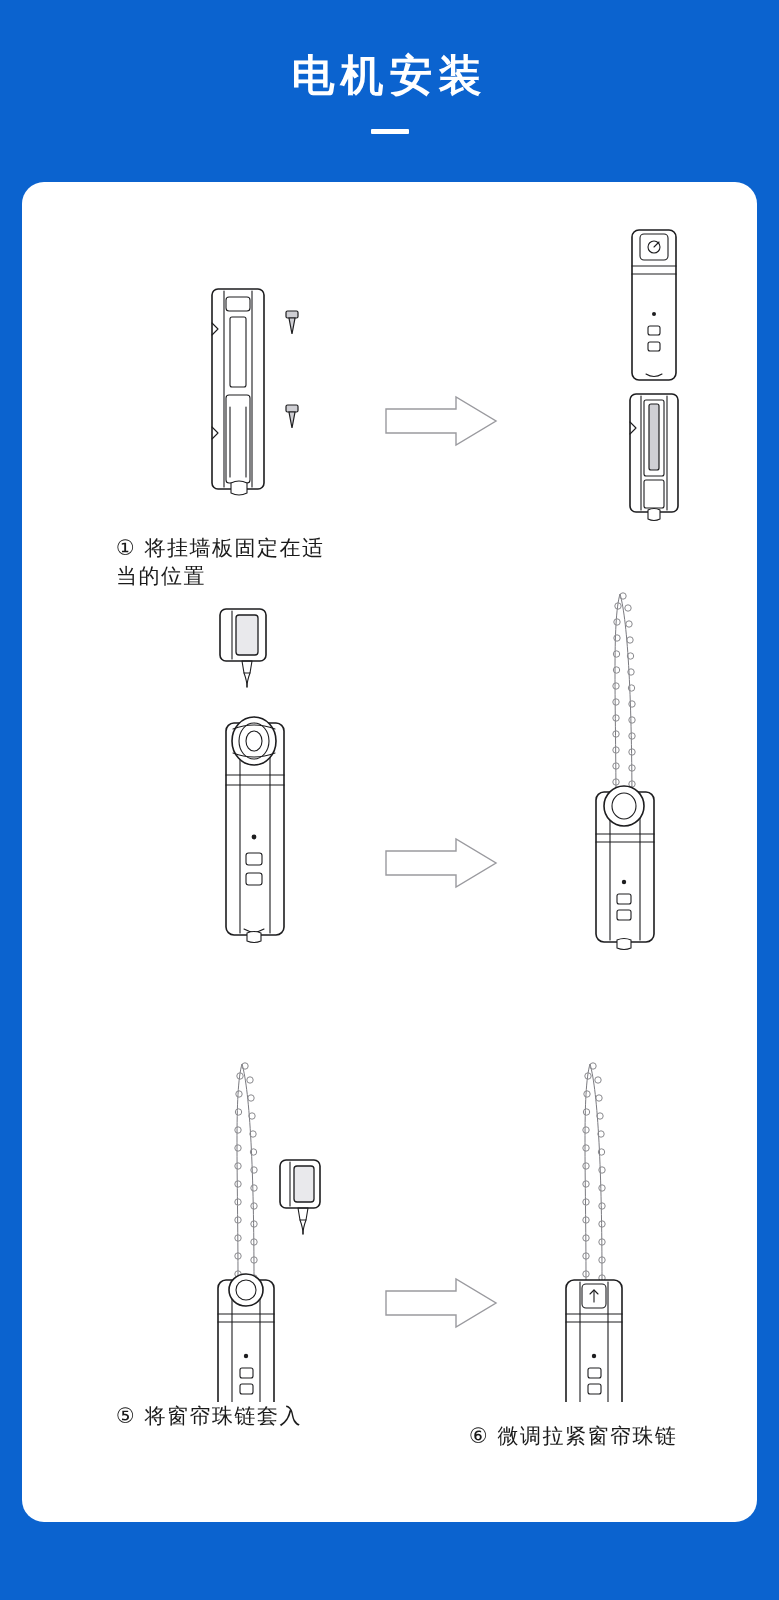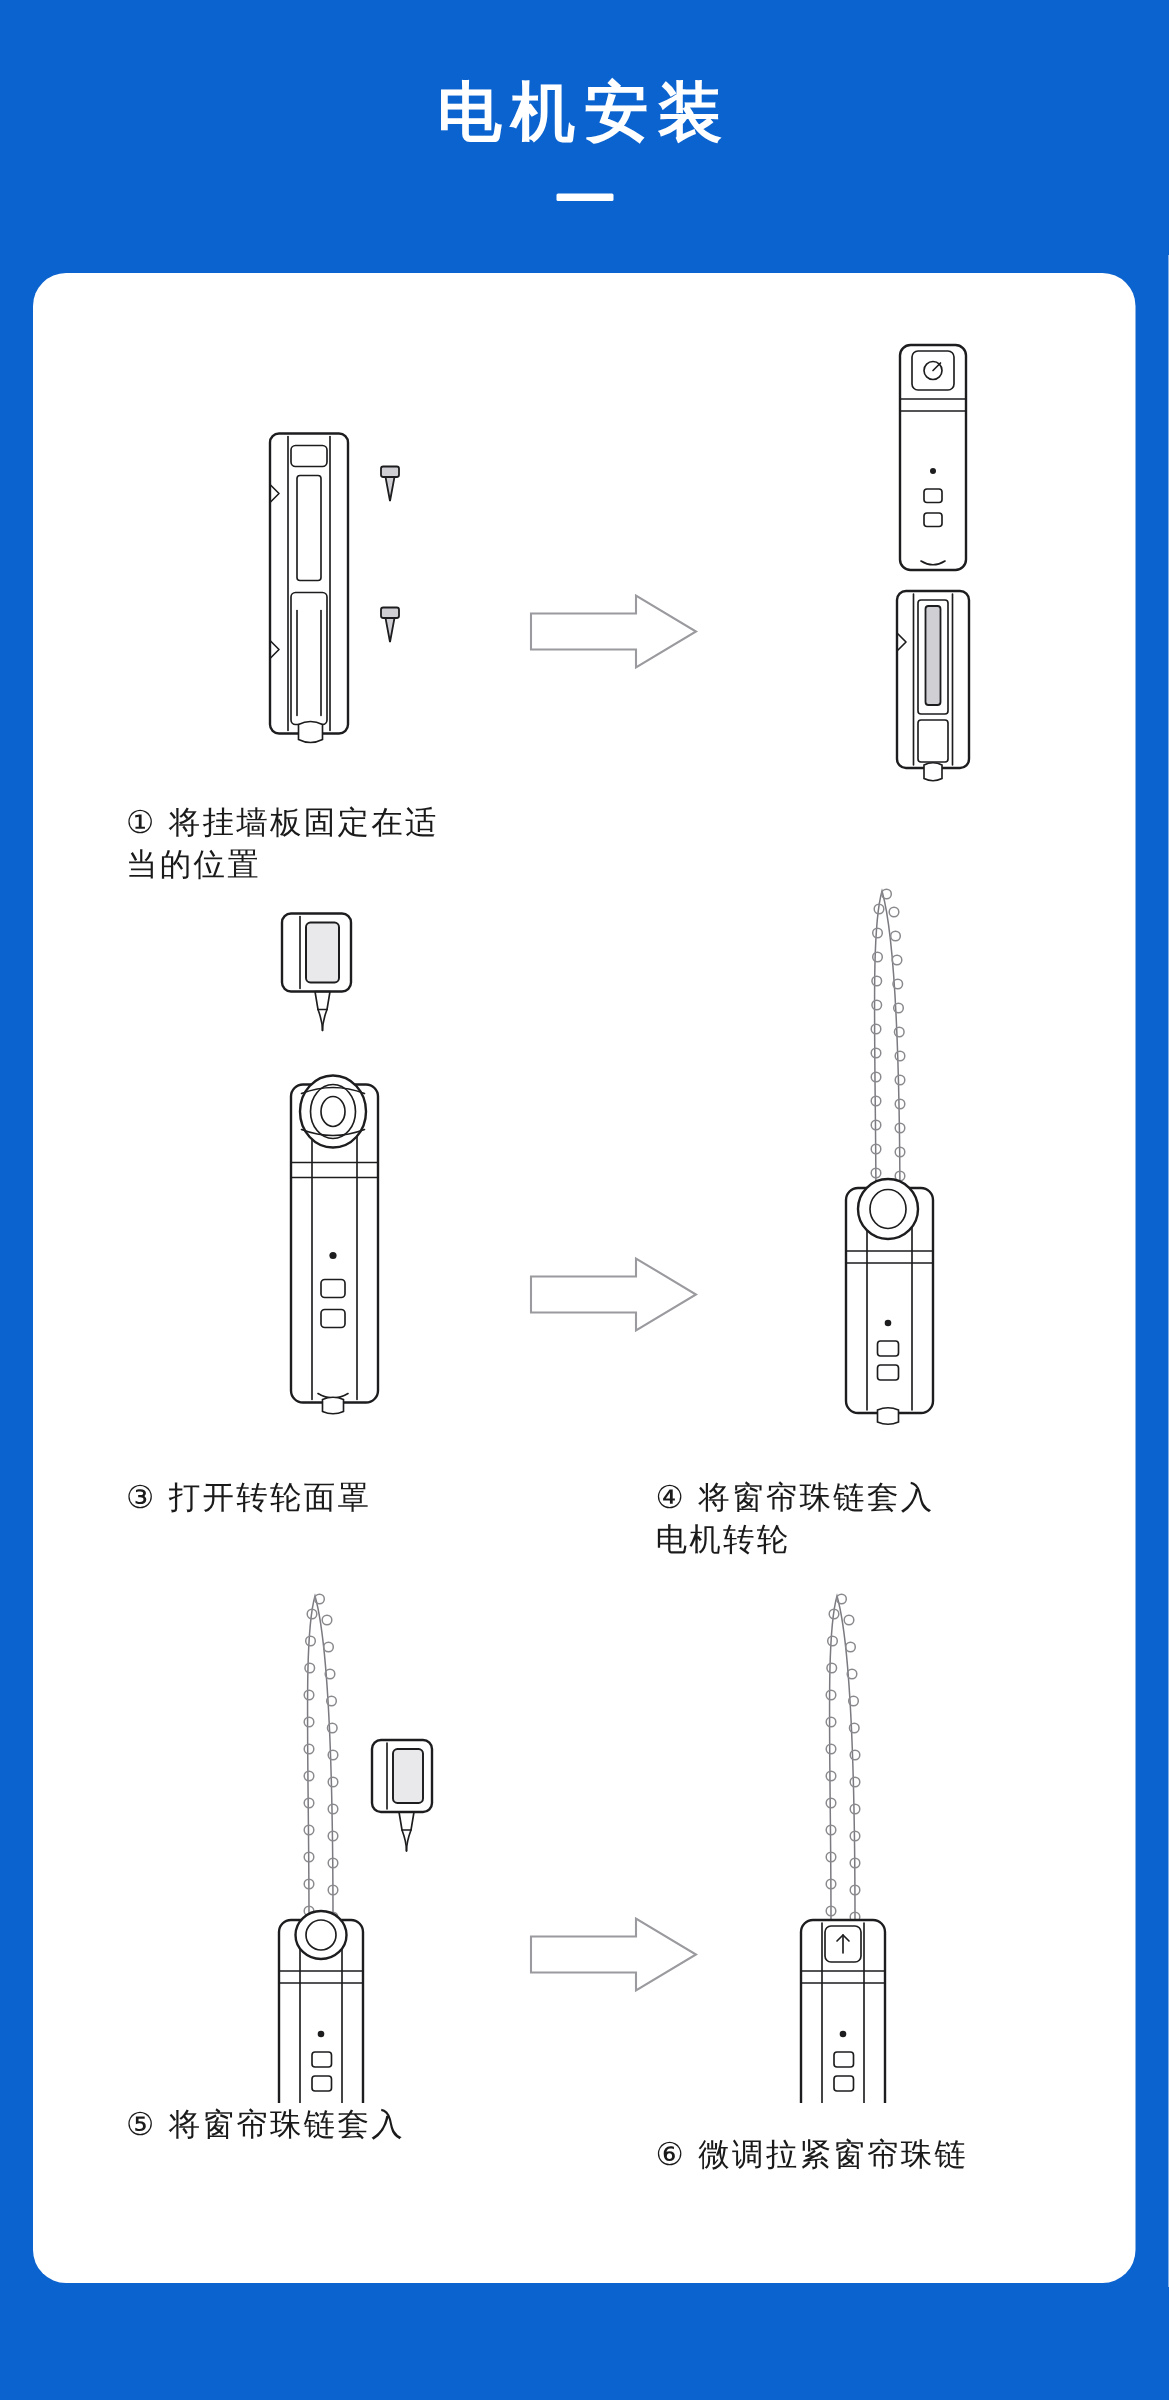--- a/index.html
+++ b/index.html
@@ -42,20 +42,21 @@
   }
   .card {
     position: absolute;
     left: 22px;
     top: 182px;
     width: 735px;
     height: 1340px;
     background: #ffffff;
     border-radius: 22px;
     box-sizing: border-box;
+    padding-left: 32px;
   }
   .steps {
     position: relative;
     width: 100%;
     height: 100%;
   }
   .cell {
     position: absolute;
     box-sizing: border-box;
   }
@@ -249,23 +250,20 @@
             <line class="ln-thin" x1="42" y1="252" x2="100" y2="252"></line>
             <line class="ln-thin" x1="42" y1="260" x2="100" y2="260"></line>
             <circle class="dot" cx="70" cy="300" r="2.2"></circle>
             <rect class="fillw-thin" x="63" y="312" width="14" height="10" rx="2"></rect>
             <rect class="fillw-thin" x="63" y="328" width="14" height="10" rx="2"></rect>
             <path class="fillw-thin" d="M63 358 q7 -3 14 0 l0 8 q-7 3 -14 0 z"></path>
           </g>
         </svg>
       </div>
 
-      <div class="caption" style="left:62px; top:802px; width:290px;">③ 打开转轮面罩</div>
-      <div class="caption" style="left:415px; top:802px; width:300px;">④ 将窗帘珠链套入
-电机转轮</div>
 
       <div class="cell" style="left:140px; top:870px; width:220px; height:350px;">
         <svg width="220" height="350" viewBox="0 0 220 350">
 
           <g>
             <path class="chain" d="M44 230 C44 120 40 40 48 12 C56 40 60 120 60 230"></path>
             <g>
               <circle class="ln-light" cx="46" cy="24" r="3.2"></circle>
               <circle class="ln-light" cx="45" cy="42" r="3.2"></circle>
               <circle class="ln-light" cx="44.5" cy="60" r="3.2"></circle>

